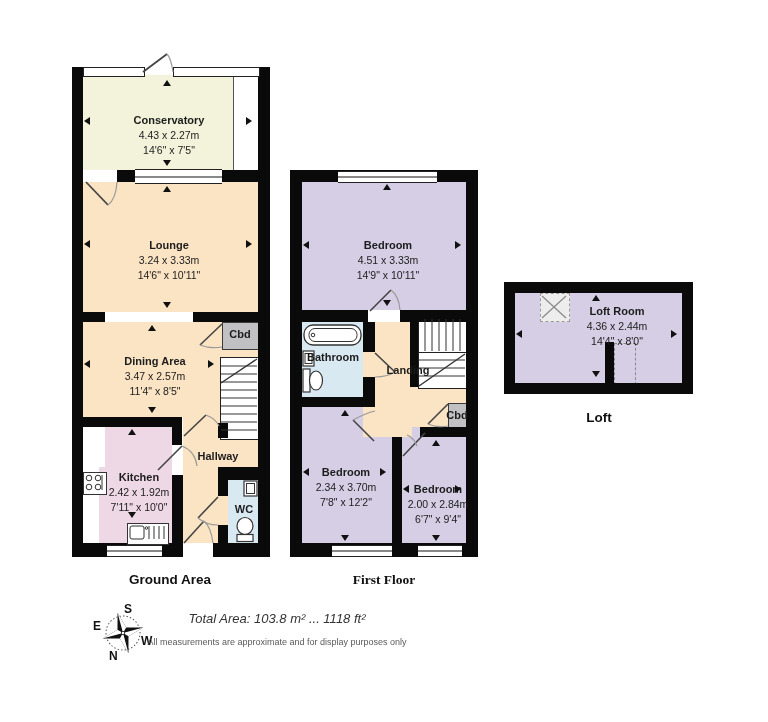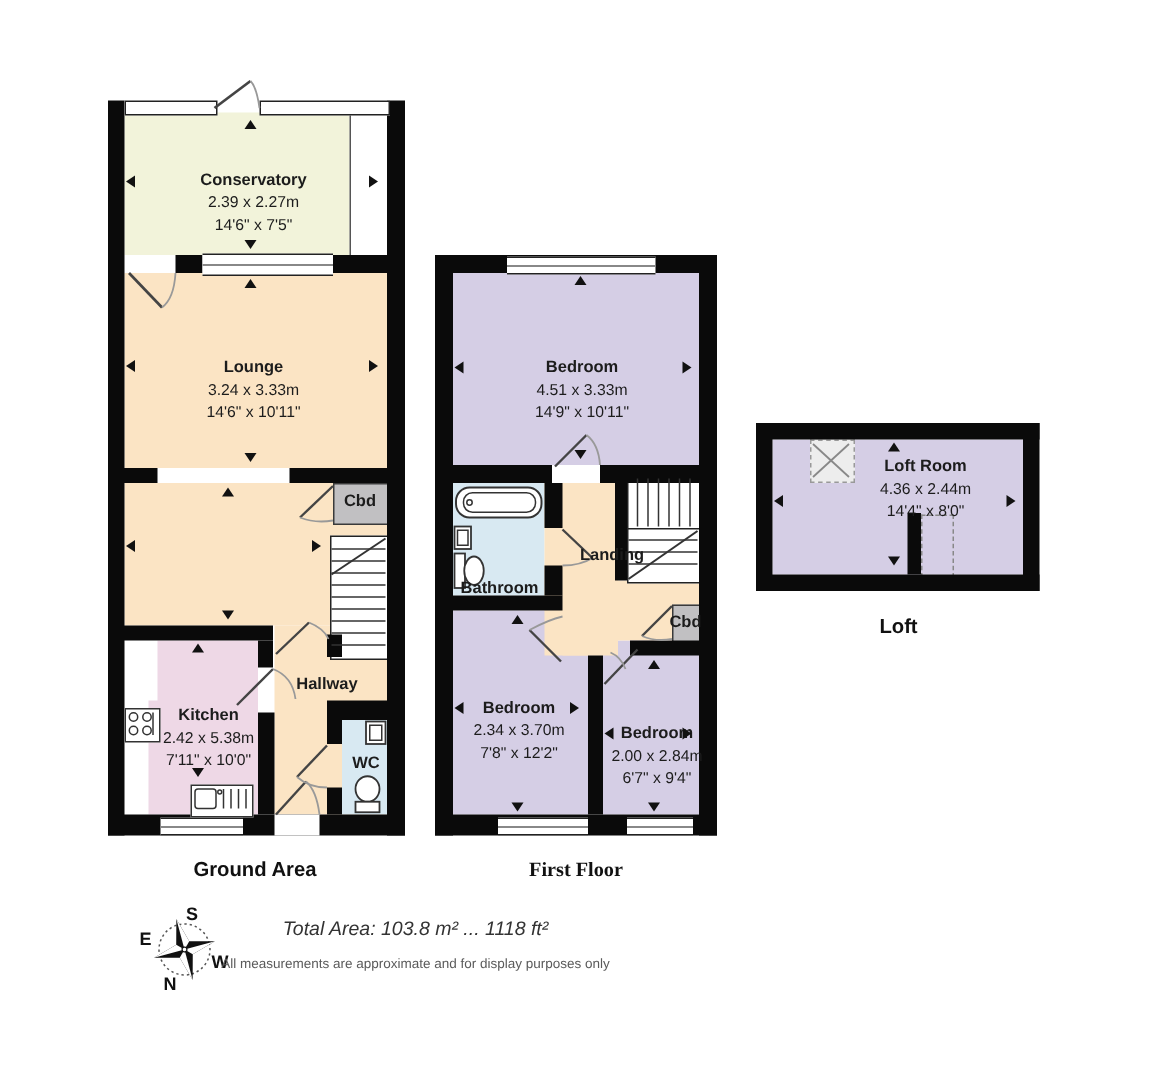--- a/index.html
+++ b/index.html
@@ -228,49 +228,54 @@
       <polygon points="123,612 123,633 127.5,628.5" fill="#fff"></polygon>
       <polygon points="144,633 123,633 127.5,637.5" fill="#fff"></polygon>
       <polygon points="123,654 123,633 118.5,637.5" fill="#fff"></polygon>
       <polygon points="102,633 123,633 118.5,628.5" fill="#fff"></polygon>
       <circle cx="123" cy="633" r="1.6" fill="#fff" stroke="#111" stroke-width="0.8"></circle>
     </g>
   </svg>
 
   <div class="rlabel" style="left:169px;top:113px;">
     <div class="rn">Conservatory</div>
-    <div class="rd">2.39 x 2.27m</div>
+    <div class="rd">4.43 x 2.27m</div>
     <div class="rd">14'6" x 7'5"</div>
   </div>
   <div class="rlabel" style="left:169px;top:238px;">
     <div class="rn">Lounge</div>
     <div class="rd">3.24 x 3.33m</div>
     <div class="rd">14'6" x 10'11"</div>
   </div>
+  <div class="rlabel" style="left:155px;top:354px;">
+    <div class="rn">Dining Area</div>
+    <div class="rd">3.47 x 2.57m</div>
+    <div class="rd">11'4" x 8'5"</div>
+  </div>
   <div class="rlabel" style="left:139px;top:470px;">
     <div class="rn">Kitchen</div>
-    <div class="rd">2.42 x 5.38m</div>
+    <div class="rd">2.42 x 1.92m</div>
     <div class="rd">7'11" x 10'0"</div>
   </div>
   <div class="rlabel" style="left:218px;top:449px;">
     <div class="rn">Hallway</div>
   </div>
   <div class="rlabel" style="left:244px;top:502px;">
     <div class="rn">WC</div>
   </div>
   <div class="rlabel" style="left:240px;top:327px;">
     <div class="rn">Cbd</div>
   </div>
 
   <div class="rlabel" style="left:388px;top:238px;">
     <div class="rn">Bedroom</div>
     <div class="rd">4.51 x 3.33m</div>
     <div class="rd">14'9" x 10'11"</div>
   </div>
-  <div class="rlabel" style="left:333px;top:350px;margin-top:35px;">
+  <div class="rlabel" style="left:333px;top:350px;">
     <div class="rn">Bathroom</div>
   </div>
   <div class="rlabel" style="left:408px;top:363px;">
     <div class="rn">Landing</div>
   </div>
   <div class="rlabel" style="left:457px;top:408px;">
     <div class="rn">Cbd</div>
   </div>
   <div class="rlabel" style="left:346px;top:465px;">
     <div class="rn">Bedroom</div>

